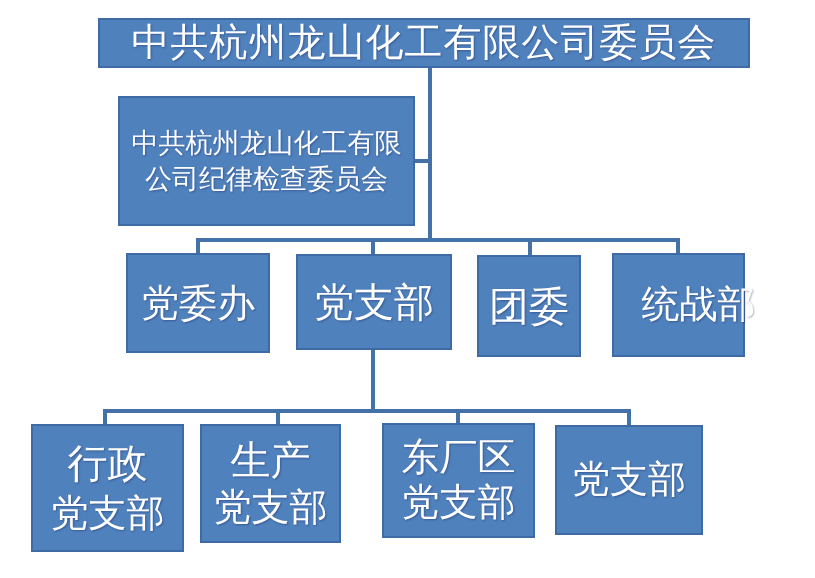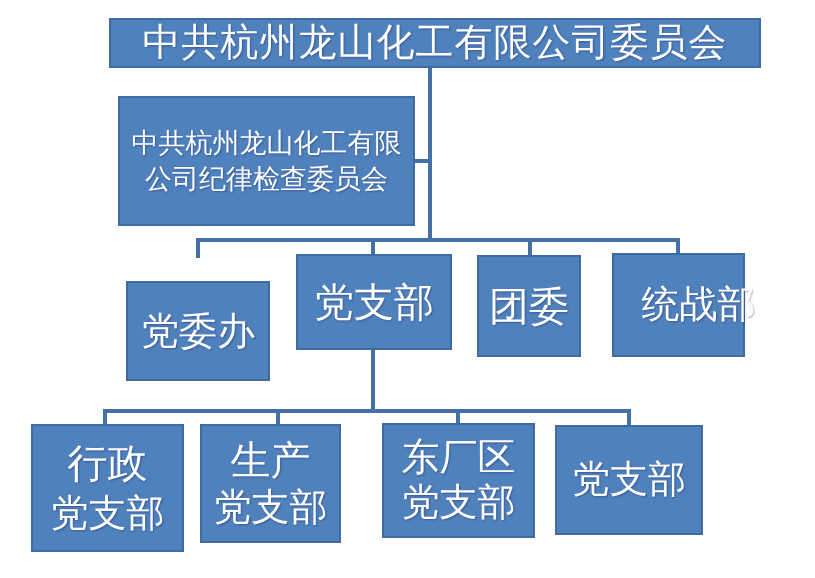--- a/index.html
+++ b/index.html
@@ -60,30 +60,30 @@
   <div class="conn v" style="left:371px; top:238px; height:21px;"></div>
   <div class="conn v" style="left:528px; top:238px; height:22px;"></div>
   <div class="conn v" style="left:676px; top:238px; height:20px;"></div>
   <div class="conn v" style="left:371px; top:345px; height:68px;"></div>
   <div class="conn h" style="left:103px; top:409px; width:528px;"></div>
   <div class="conn v" style="left:103px; top:409px; height:20px;"></div>
   <div class="conn v" style="left:276px; top:409px; height:20px;"></div>
   <div class="conn v" style="left:456px; top:409px; height:19px;"></div>
   <div class="conn v" style="left:627px; top:409px; height:21px;"></div>
 
-  <div class="box root-box" style="left:109px; top:18px; width:652px; height:50px;">
+  <div class="box root-box" style="left:98px; top:18px; width:652px; height:50px;">
     <span class="line">中共杭州龙山化工有限公司委员会</span>
   </div>
 
   <div class="box disc-box" style="left:118px; top:96px; width:297px; height:130px;text-align:right;">
     <span class="line">中共杭州龙山化工有限</span>
     <span class="line">公司纪律检查委员会</span>
   </div>
 
-  <div class="box l3-box two-line" style="left:126px; top:253px; width:144px; height:100px;margin-top:28px;">
+  <div class="box l3-box two-line" style="left:126px; top:253px; width:144px; height:100px;">
     <span class="line">党委办</span>
   </div>
 
   <div class="box l3-box" style="left:296px; top:254px; width:156px; height:96px;">
     <span class="line">党支部</span>
   </div>
 
   <div class="box l3-box" style="left:477px; top:255px; width:104px; height:102px;">
     <span class="line">团委</span>
   </div>

